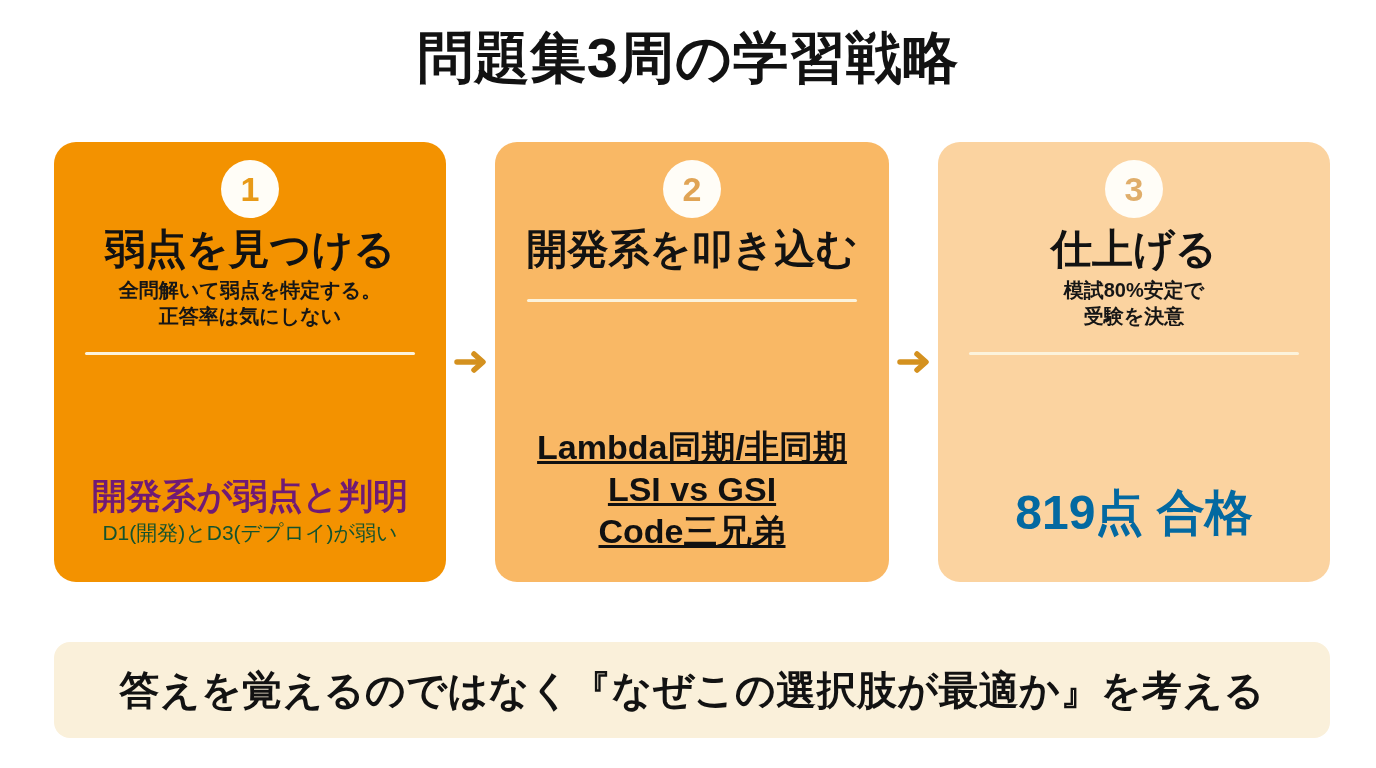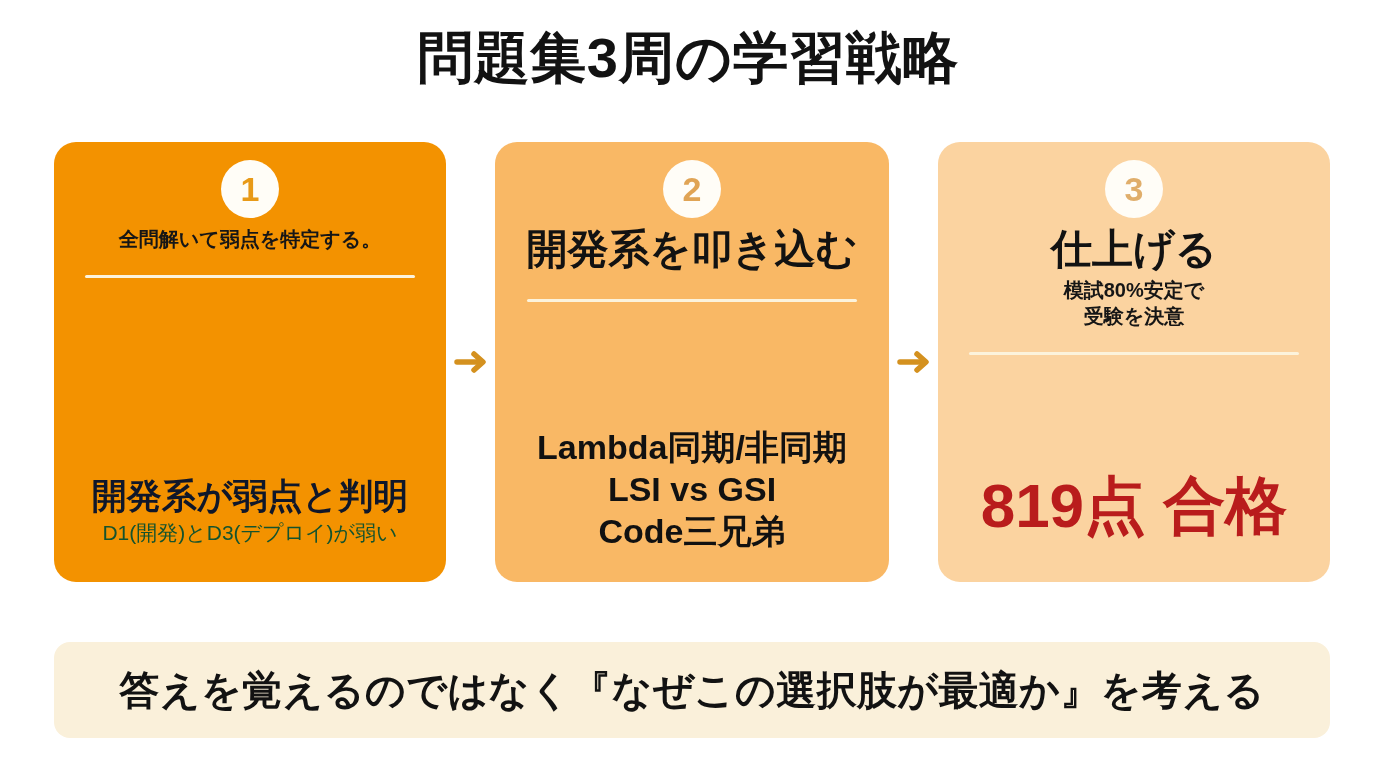--- a/index.html
+++ b/index.html
@@ -128,21 +128,21 @@
   .card-body {
     margin-top: auto;
     margin-bottom: 12px;
     width: 100%;
     text-align: center;
   }
 
   .body-main {
     font-size: 35px;
     font-weight: bold;
-    color: #0f172a;
+    color: #701a75;
     line-height: 1.2;
     white-space: nowrap;
   }
 
   .body-note {
     font-size: 21px;
     font-weight: normal;
     color: #14532d;
     line-height: 1.3;
     margin-top: 2px;
@@ -151,29 +151,29 @@
 
   .body-list {
     font-size: 34px;
     font-weight: bold;
     color: #111111;
     line-height: 1.24;
   }
   .body-list div { white-space: nowrap; }
 
   .body-score {
-    font-size: 62px;
-    font-weight: bold;
-    color: #b91c1c;
+    font-size: 48px;
+    font-weight: bold;
+    color: #0369a1;
     line-height: 1.1;
     white-space: nowrap;
   }
 
   
-  .c2 .card-body { margin-bottom: 18px; }
+  .c2 .card-body { margin-bottom: 18px; text-decoration: underline; }
   .c3 .card-body { margin-bottom: 30px; }
   .c1 .card-body { margin-bottom: 24px; }
 
   
   .banner {
     position: absolute;
     left: 54px;
     top: 642px;
     width: 1276px;
     height: 96px;
@@ -196,22 +196,24 @@
 <body>
 
 <div class="slide">
 
   <h1 class="title">問題集3周の学習戦略</h1>
 
   <div class="cards">
 
     <div class="card c1">
       <div class="badge">1</div>
+      <div class="card-head">弱点を見つける</div>
       <div class="card-sub">
         <div>全問解いて弱点を特定する。</div>
+        <div>正答率は気にしない</div>
       </div>
       <div class="divider"></div>
       <div class="card-body">
         <div class="body-main">開発系が弱点と判明</div>
         <div class="body-note">D1(開発)とD3(デプロイ)が弱い</div>
       </div>
     </div>
 
     <div class="arrow-gap">
       <svg class="arrow" viewBox="0 0 40 40">

